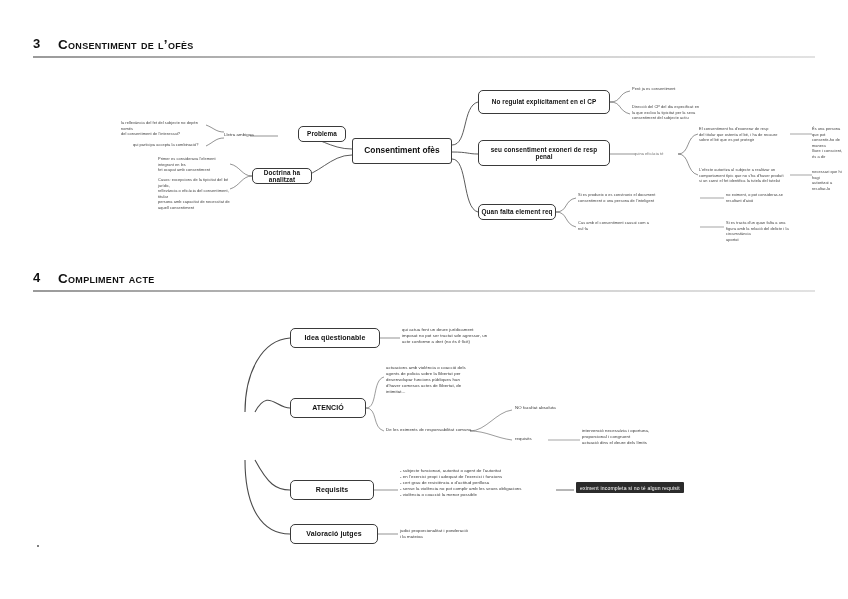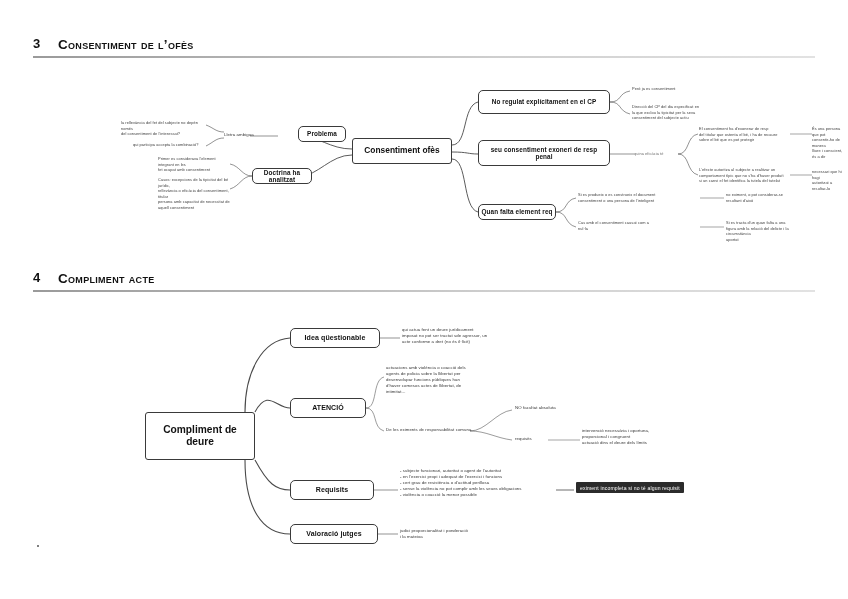--- a/index.html
+++ b/index.html
@@ -167,22 +167,20 @@
       <path d="M470,131 C486,131 496,112 512,110" stroke-width="0.55"></path>
       <path d="M470,131 C486,131 496,138 512,140" stroke-width="0.55"></path>
       <path d="M548,140 L580,140" stroke-width="0.5"></path>
 
       <path d="M374,190 L398,190" stroke-width="0.6"></path>
       <path d="M556,190 L574,190" stroke-width="0.8"></path>
 
       <path d="M378,234 L398,234" stroke-width="0.6"></path>
     </svg>
 
-    <div class="node center" style="left:145px;top:112px;width:110px;height:48px;font-size:10.2px;white-space:pre-line;">Compliment de
-deure</div>
 
     <div class="node sub" style="left:290px;top:28px;width:90px;height:20px;font-size:7px;">Idea qüestionable</div>
     <div class="leaf mid" style="left:402px;top:27px;width:120px;">qui actua fent un deure jurídicament
 imposat no pot ser tractat sde agressor, un
 acte conforme a dret (no és il·lícit)</div>
 
     <div class="node sub" style="left:290px;top:98px;width:76px;height:20px;font-size:7px;">ATENCIÓ</div>
     <div class="leaf mid" style="left:386px;top:65px;width:128px;">actuacions amb violència o coacció dels
 agents de policia sobre la llibertat per
 desenvolupar funcions públiques han

